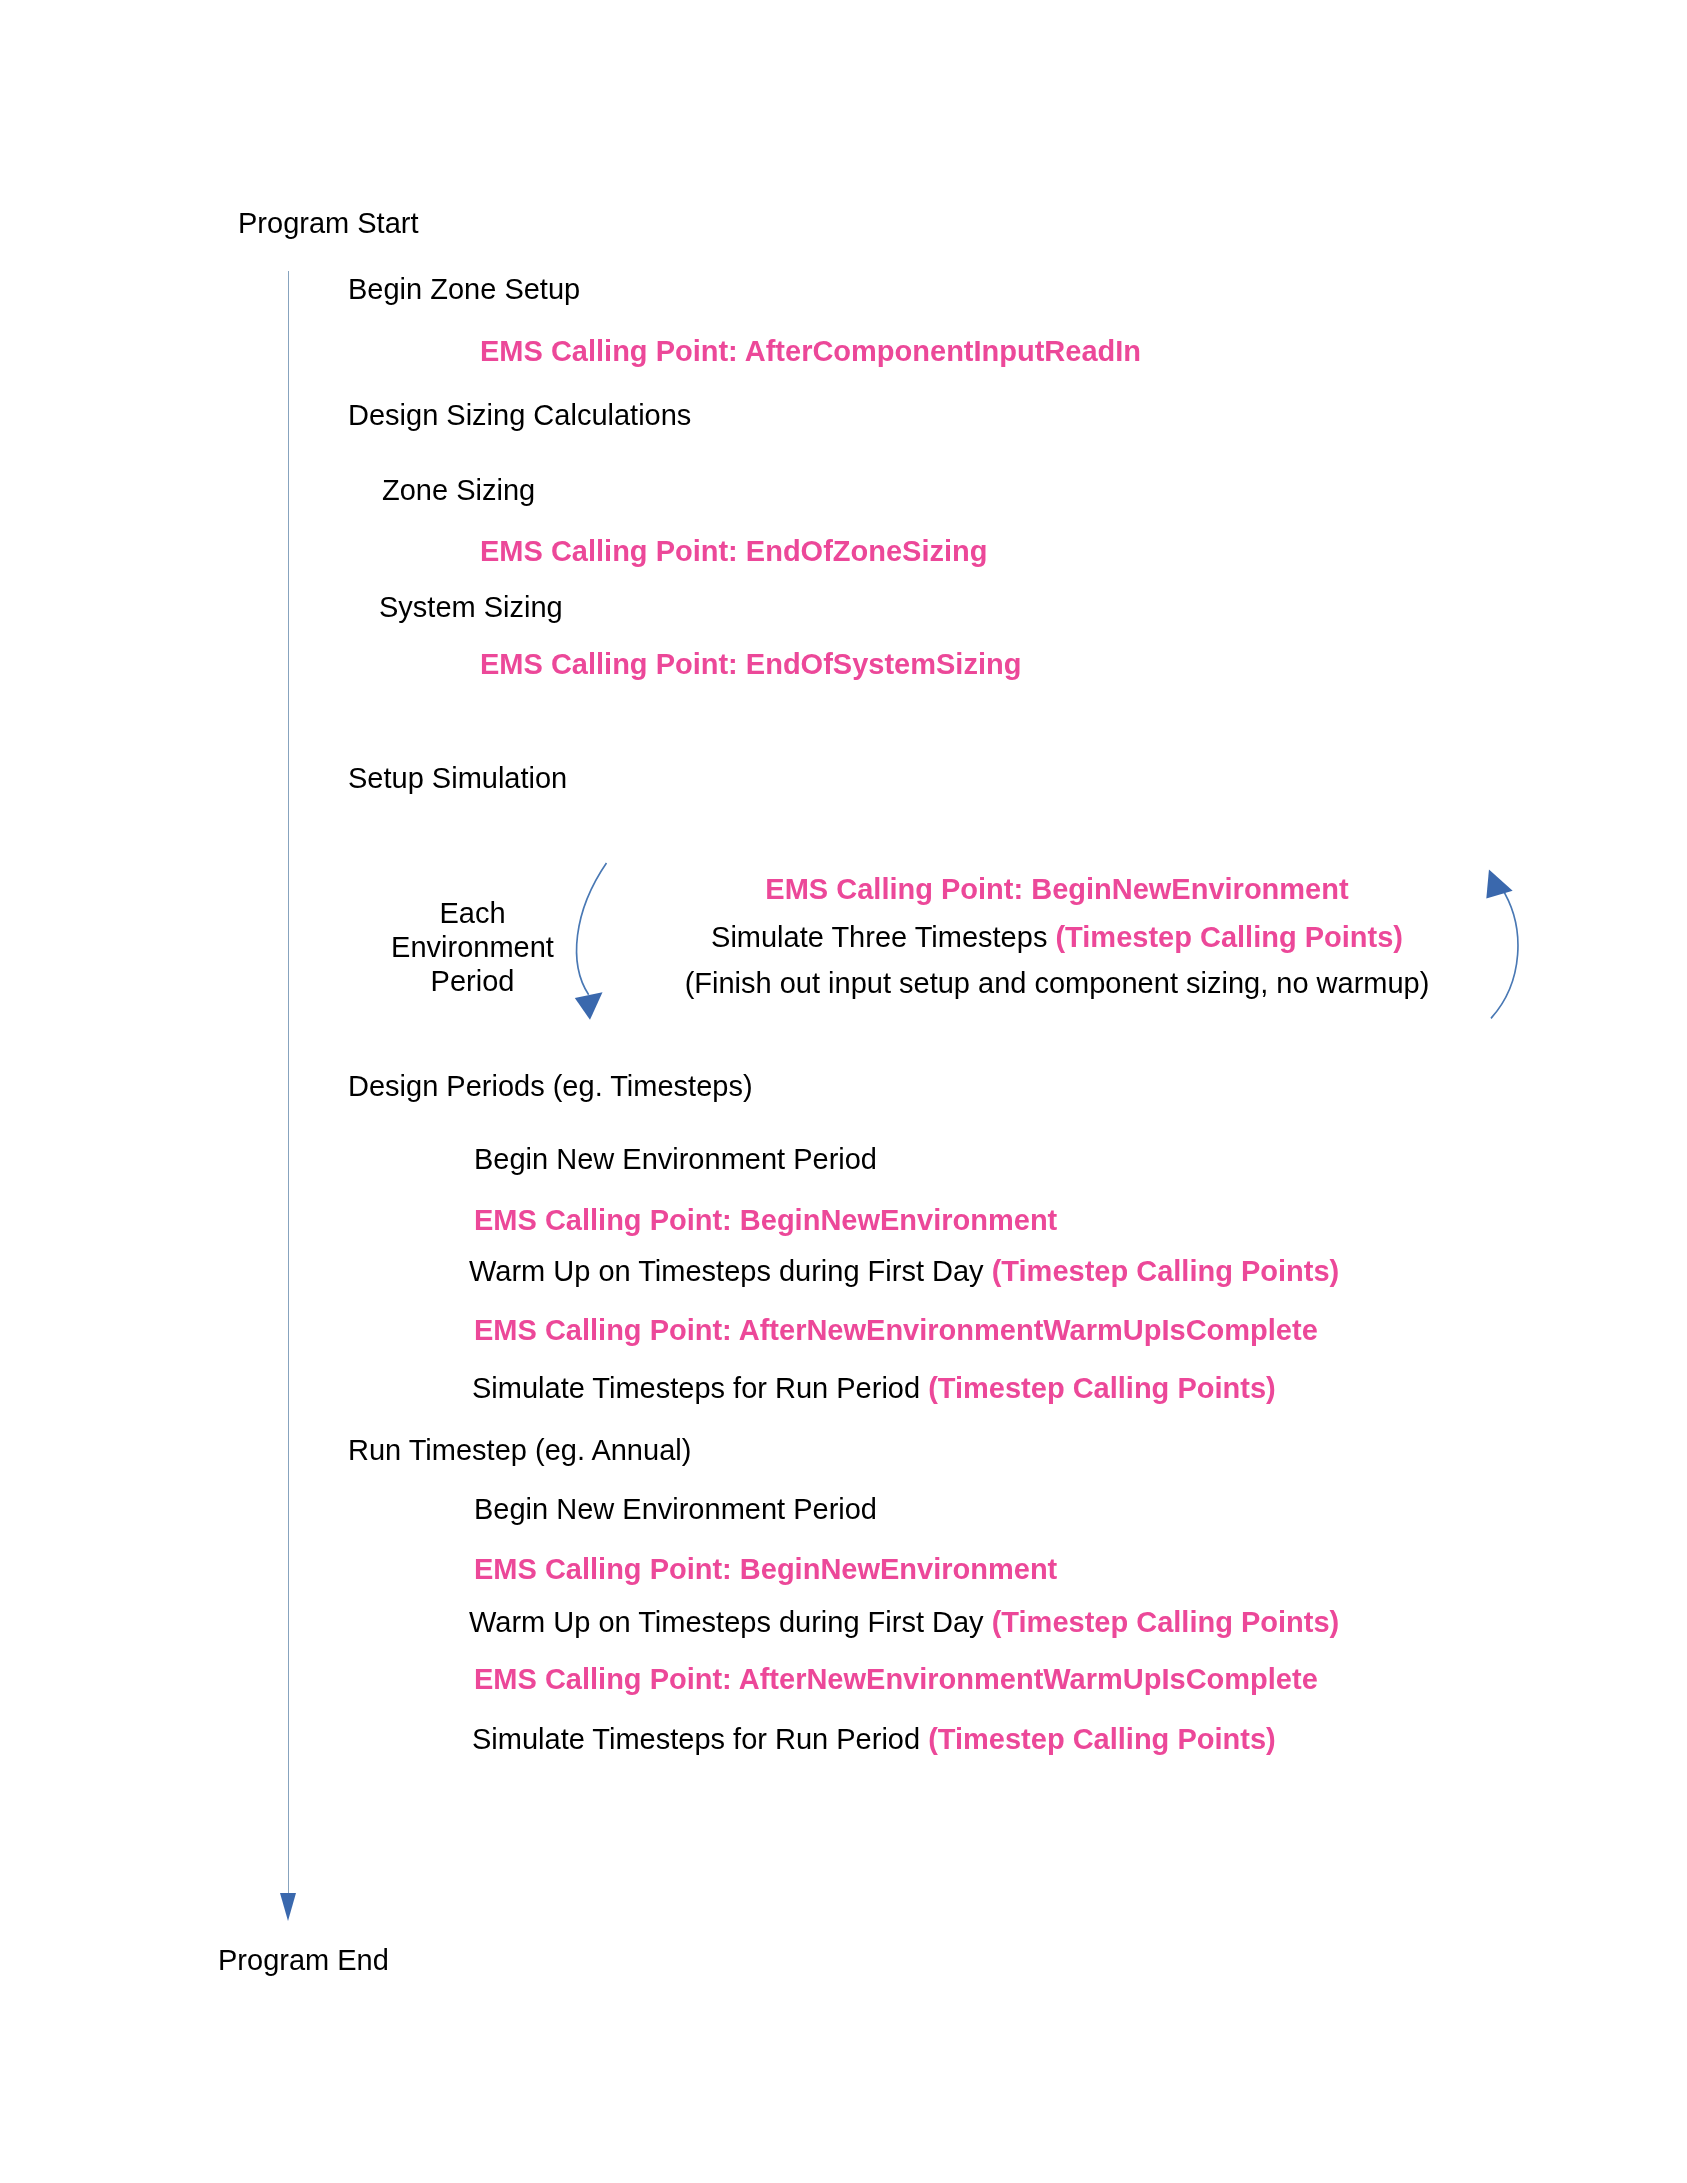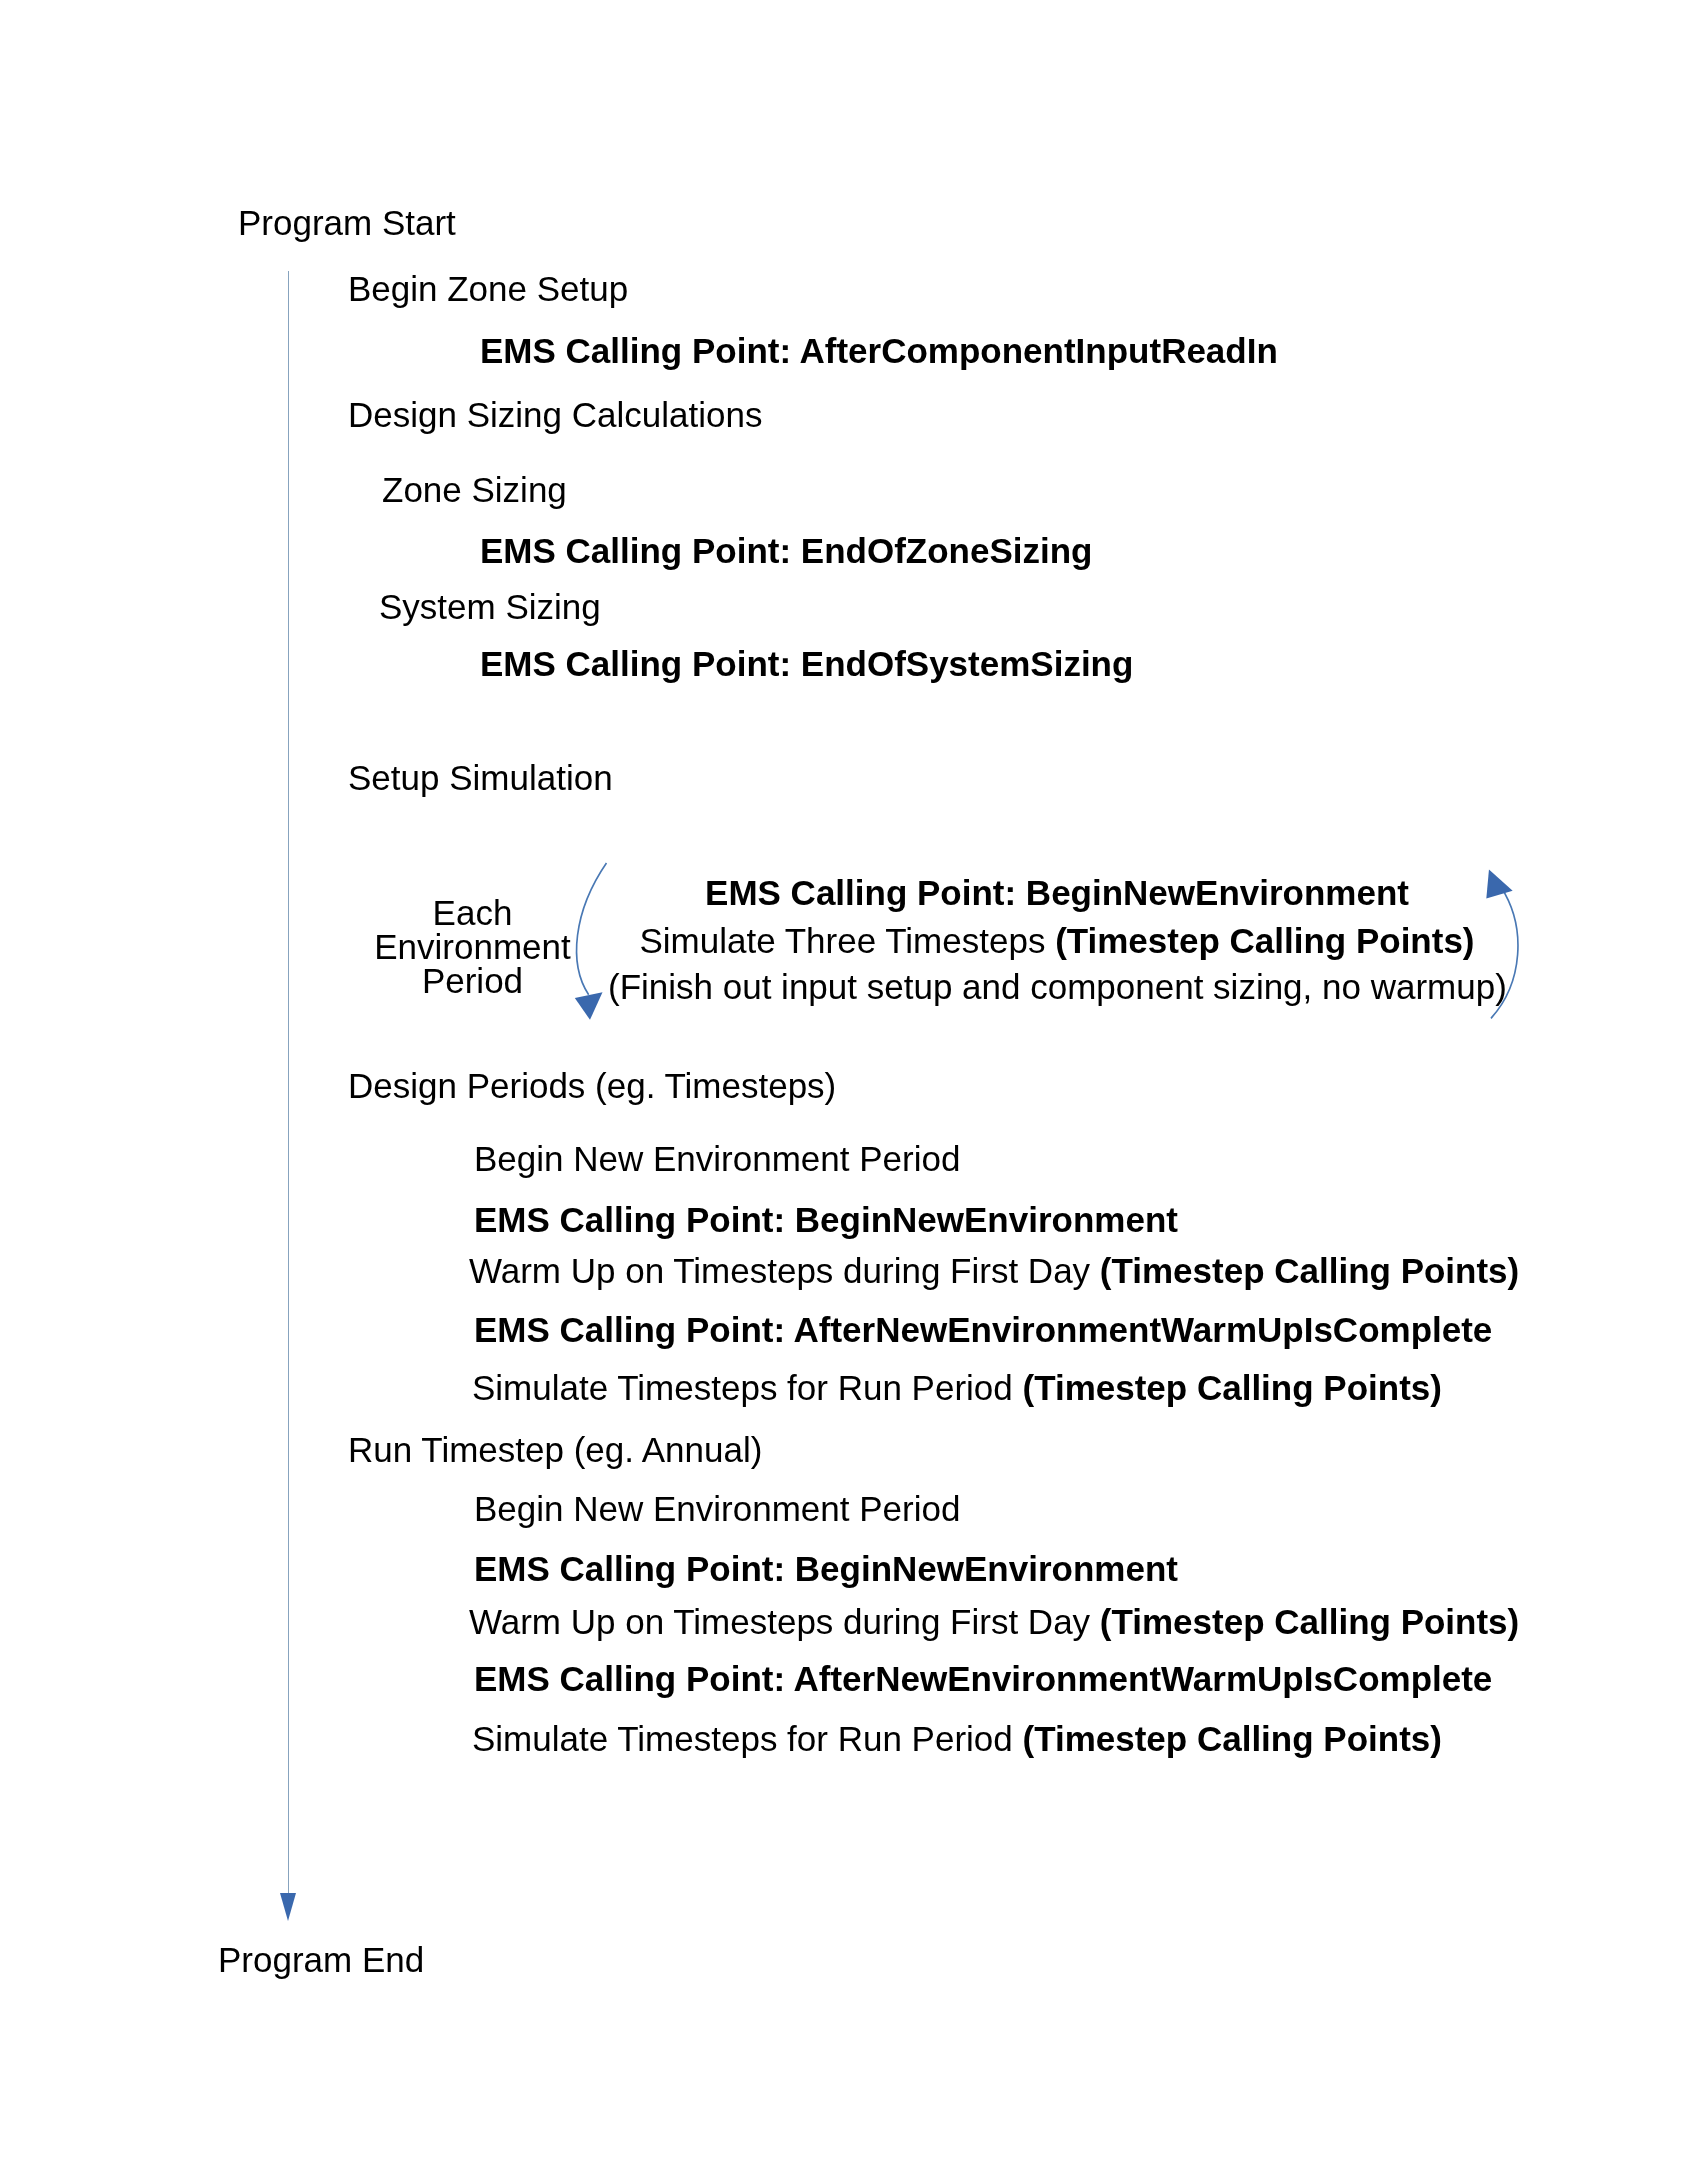--- a/index.html
+++ b/index.html
@@ -1,26 +1,26 @@
 <!DOCTYPE html>
 <html style="font-size:10.6px"><head>
 <meta charset="utf-8">
 <style>
   html,body{margin:0;padding:0;background:#ffffff;}
   .page{
     position:relative;
     width:1687px;height:2183px;
     background:#ffffff;
     font-family:"Liberation Sans", sans-serif;
-    font-size:35px;
+    font-size:29px;
     color:#000000;
     overflow:hidden;
   }
   .t{position:absolute;white-space:nowrap;line-height:34px;}
-  .red{color:#000000;font-weight:bold;}
+  .red{color:#ec4899;font-weight:bold;}
   .loop-label{position:absolute;left:367px;top:896px;width:211px;text-align:center;line-height:34px;}
   .loop-line{position:absolute;left:608px;width:898px;text-align:center;white-space:nowrap;}
   .vline{position:absolute;left:288px;top:271px;width:1.3px;height:1624px;background:#87A3BE;}
   .vhead{position:absolute;left:280px;top:1893px;width:0;height:0;
          border-left:8.6px solid transparent;border-right:8.6px solid transparent;
          border-top:28px solid #3A68AD;}
   svg{position:absolute;overflow:visible;}
 </style>
 </head>
 <body>

